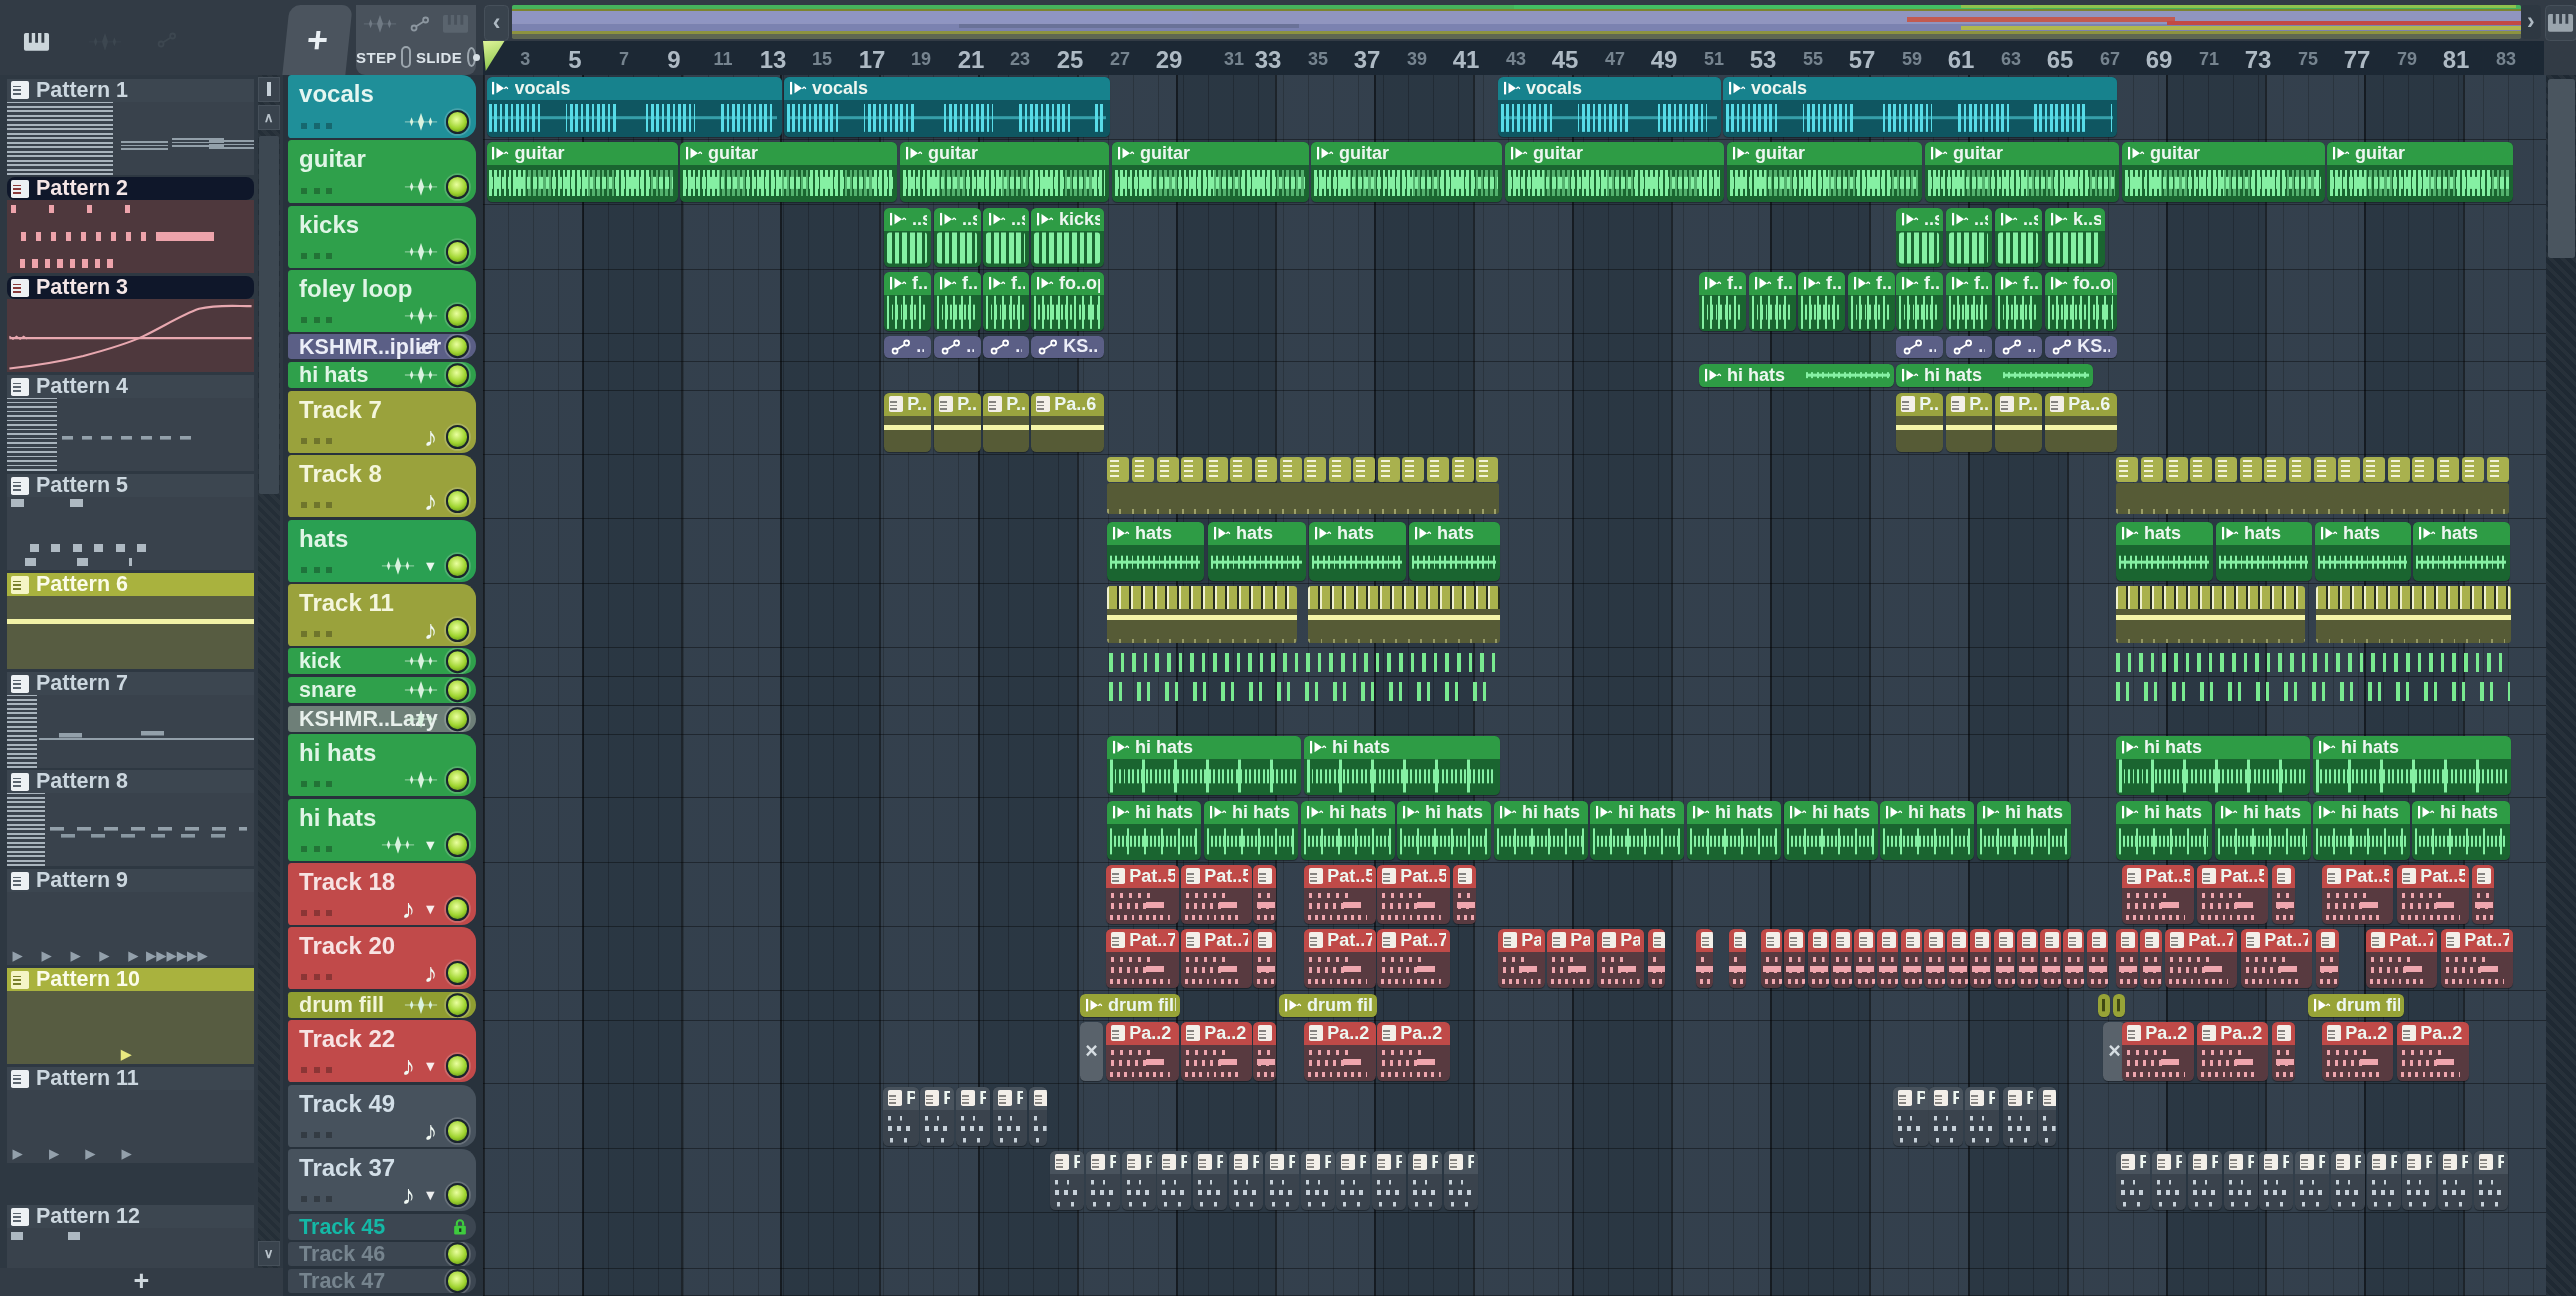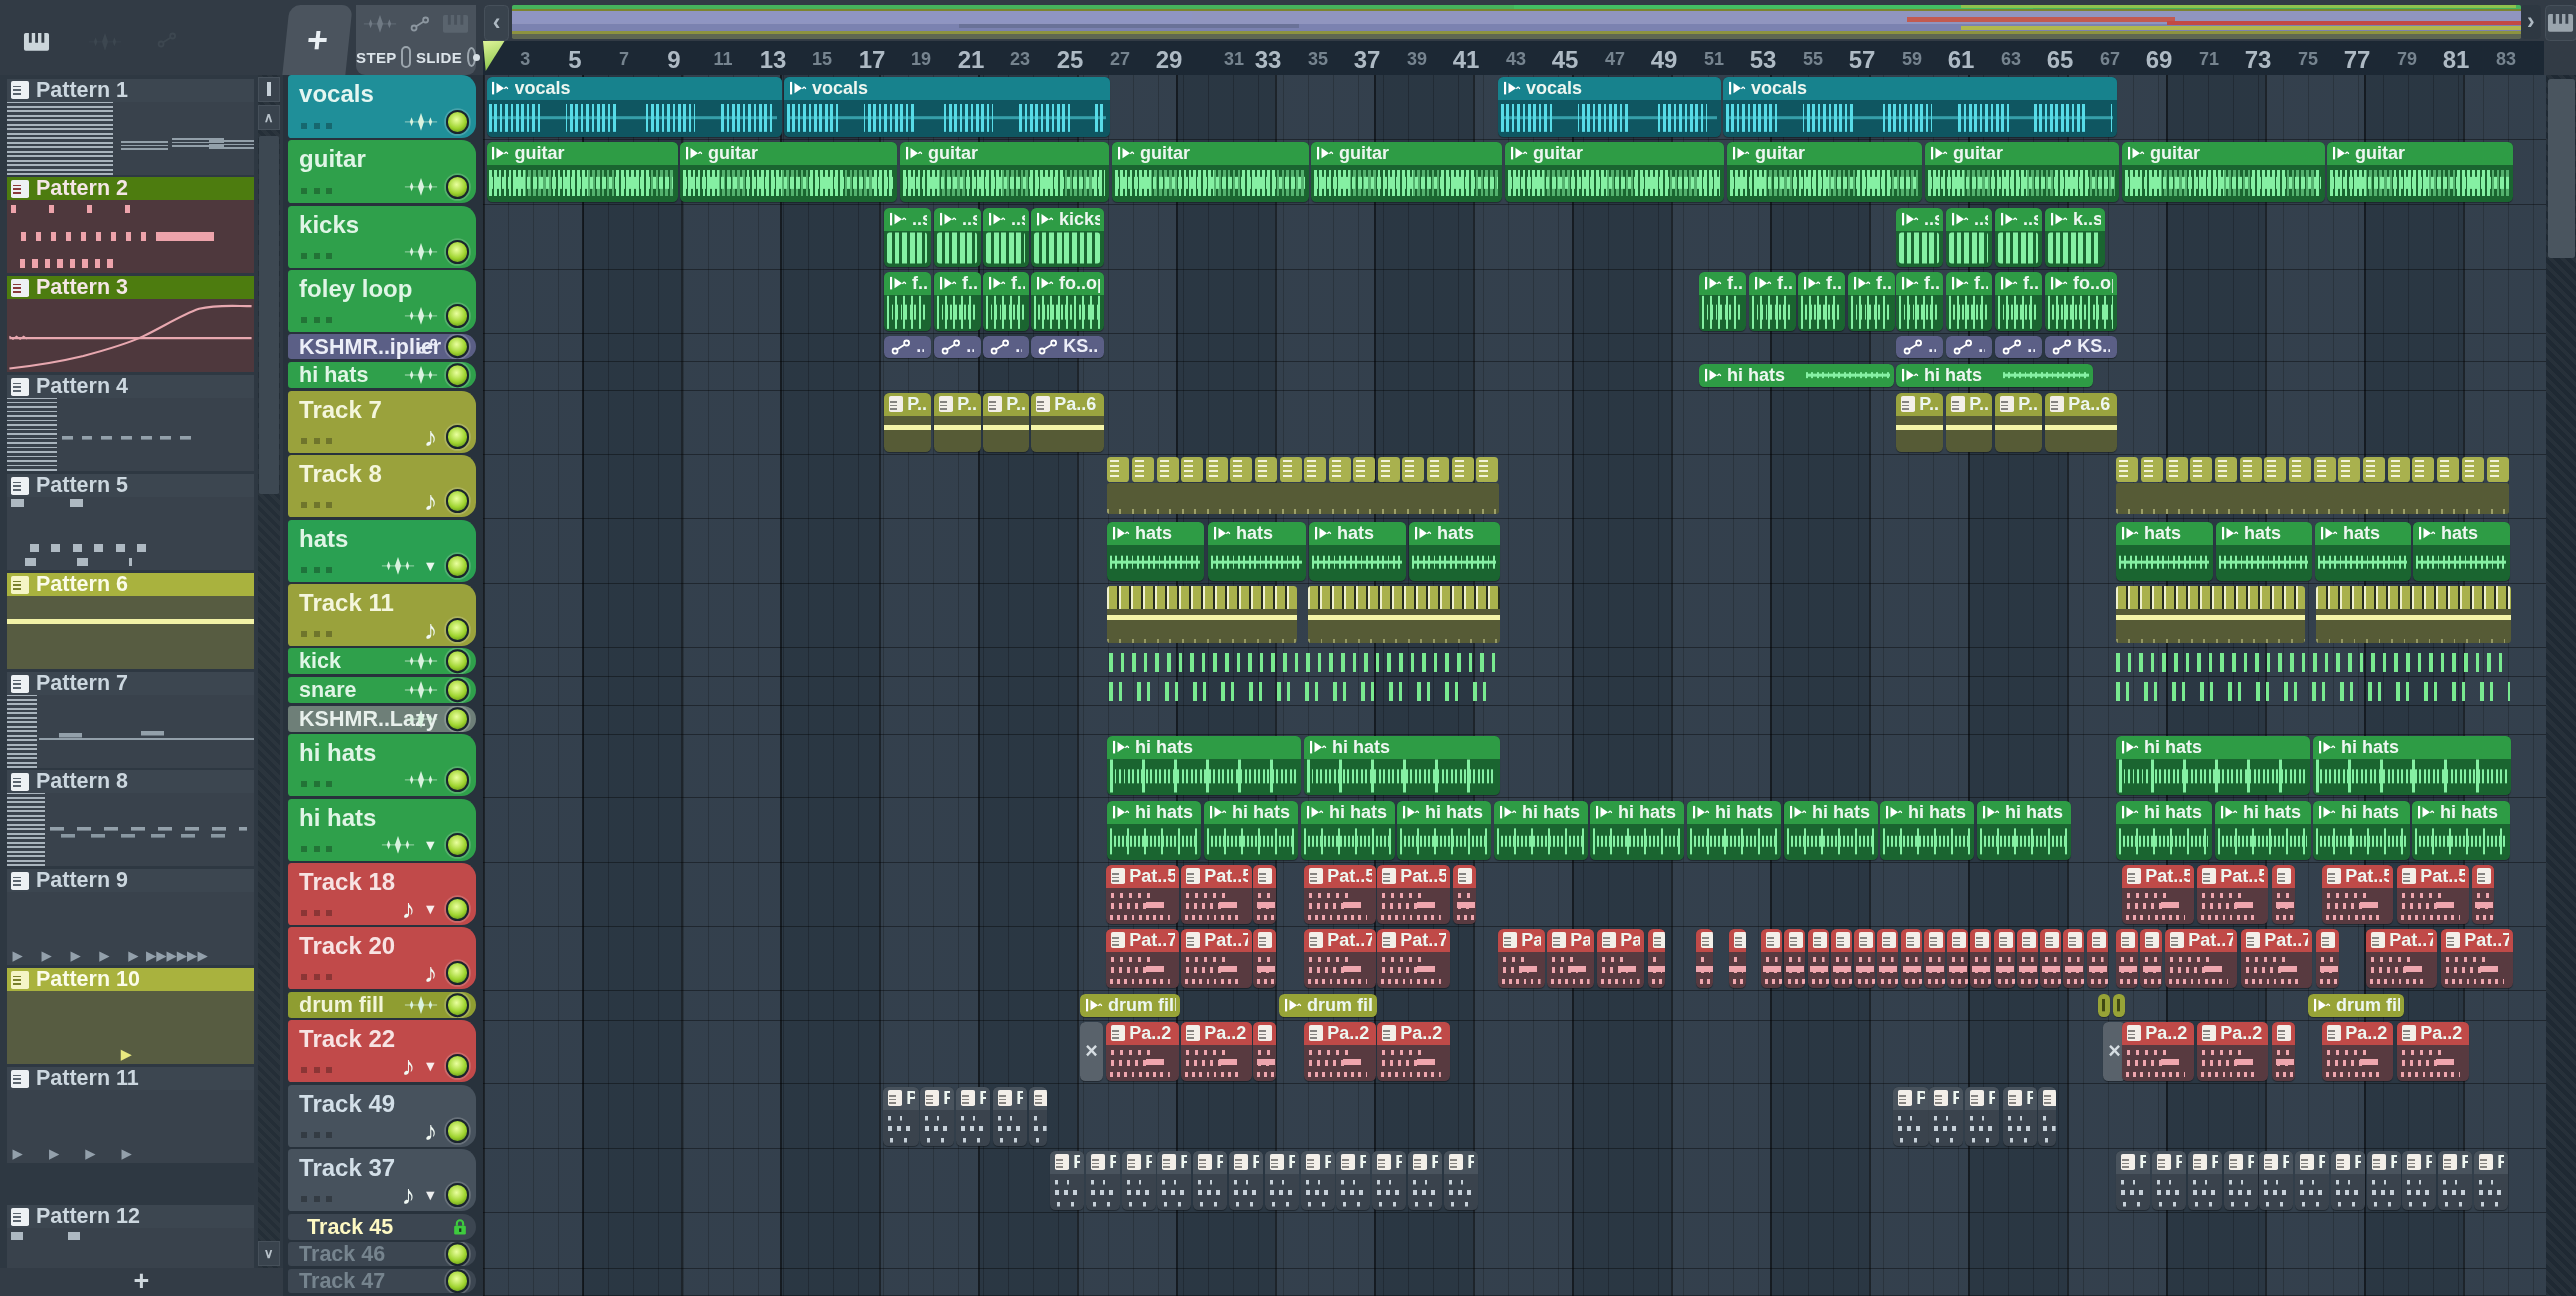--- a/index.html
+++ b/index.html
@@ -34,21 +34,21 @@
   #playhead{position:absolute;left:0;top:0;width:21.5px;height:30px;
       background:linear-gradient(160deg,#dff49a,#7fbf3f);clip-path:polygon(0 0,100% 0,2.7px 100%);}
   
   #pattern-panel{position:absolute;left:0;top:75px;width:283px;height:1193px;background:#2e3842;overflow:hidden;}
   .pitem{position:absolute;left:7.2px;width:247px;height:97px;}
   .phead{position:absolute;left:0;top:0;width:100%;height:23px;background:#3c4650;display:flex;align-items:center;gap:7.2px;padding-left:3.6px;box-sizing:border-box;}
   .pname{font-size:21.5px;font-weight:bold;color:#ccd7df;white-space:nowrap;}
   .picon{position:relative;width:18px;height:18px;background:#edf1f4;border-radius:1.8px;flex:0 0 18px;}
   .picon::before{content:"";position:absolute;left:2.7px;top:3.6px;width:7.2px;height:10.7px;
       background:repeating-linear-gradient(0deg,#5a646e 0 1.8px,rgba(0,0,0,0) 1.8px 3.8px);}
-  .pitem.red .phead{background:#4d7c0f;} .pitem.red .pname{color:#f4e6e6;}
+  .pitem.red .phead{background:#0f172a;border-radius:8px;} .pitem.red .pname{color:#f4e6e6;}
   .pitem.red .picon::before{background:repeating-linear-gradient(0deg,#8a3a3a 0 1.8px,rgba(0,0,0,0) 1.8px 3.8px);}
   .pitem.olive .phead{background:#a9b23e;} .pitem.olive .pname{color:#fbfce9;}
   .pitem.olive .picon{background:#f5f5c6;}
   .pitem.olive .picon::before{background:repeating-linear-gradient(0deg,#79802c 0 1.8px,rgba(0,0,0,0) 1.8px 3.8px);}
   .ppv{position:absolute;left:0;top:23px;width:100%;height:73px;background:#39424c;background-repeat:no-repeat;}
   .pitem.red .ppv{background-color:#4e383d;}
   .pitem.olive .ppv{background-color:#575c41;}
   .pv-piano{background-image:repeating-linear-gradient(0deg,#a9b4bd 0 1.8px,rgba(0,0,0,0) 1.8px 4.5px),
       repeating-linear-gradient(0deg,#93a0aa 0 1.8px,rgba(0,0,0,0) 1.8px 3.6px),
       repeating-linear-gradient(0deg,#93a0aa 0 1.8px,rgba(0,0,0,0) 1.8px 3.6px),
@@ -686,21 +686,21 @@
     <div class="th tall" style="top: 1074px; height: 62px; background: rgb(71, 82, 93);">
       <div class="tname" style="color: rgb(211, 223, 232);">Track 37</div>
       <div class="dots"></div>
       <div class="ticons">
         <span class="notei">♪</span>
         <span class="ddw">▼</span>
         <span class="led"></span>
       </div>
     </div>
     <div class="th smalltk" style="top: 1139px; height: 26px; background: rgb(60, 70, 81);">
-      <div class="tname" style="color: #fef9c3; margin-left: 8px;">Track 45</div>
+      <div class="tname" style="color: #14b8a6;">Track 45</div>
       <div class="ticons">
         <span class="ic">
           <svg width="18" height="19.7" viewBox="0 0 20 22">
             <rect x="3.5" y="9.5" width="13" height="10" rx="1.5" fill="#3ecb3e"></rect>
             <path d="M6.5 9.5V7a3.5 3.5 0 0 1 7 0v2.5" fill="none" stroke="#3ecb3e" stroke-width="2.4"></path>
             <rect x="9" y="12.5" width="2.5" height="4" fill="#17351d"></rect>
           </svg>
         </span>
       </div>
     </div>

